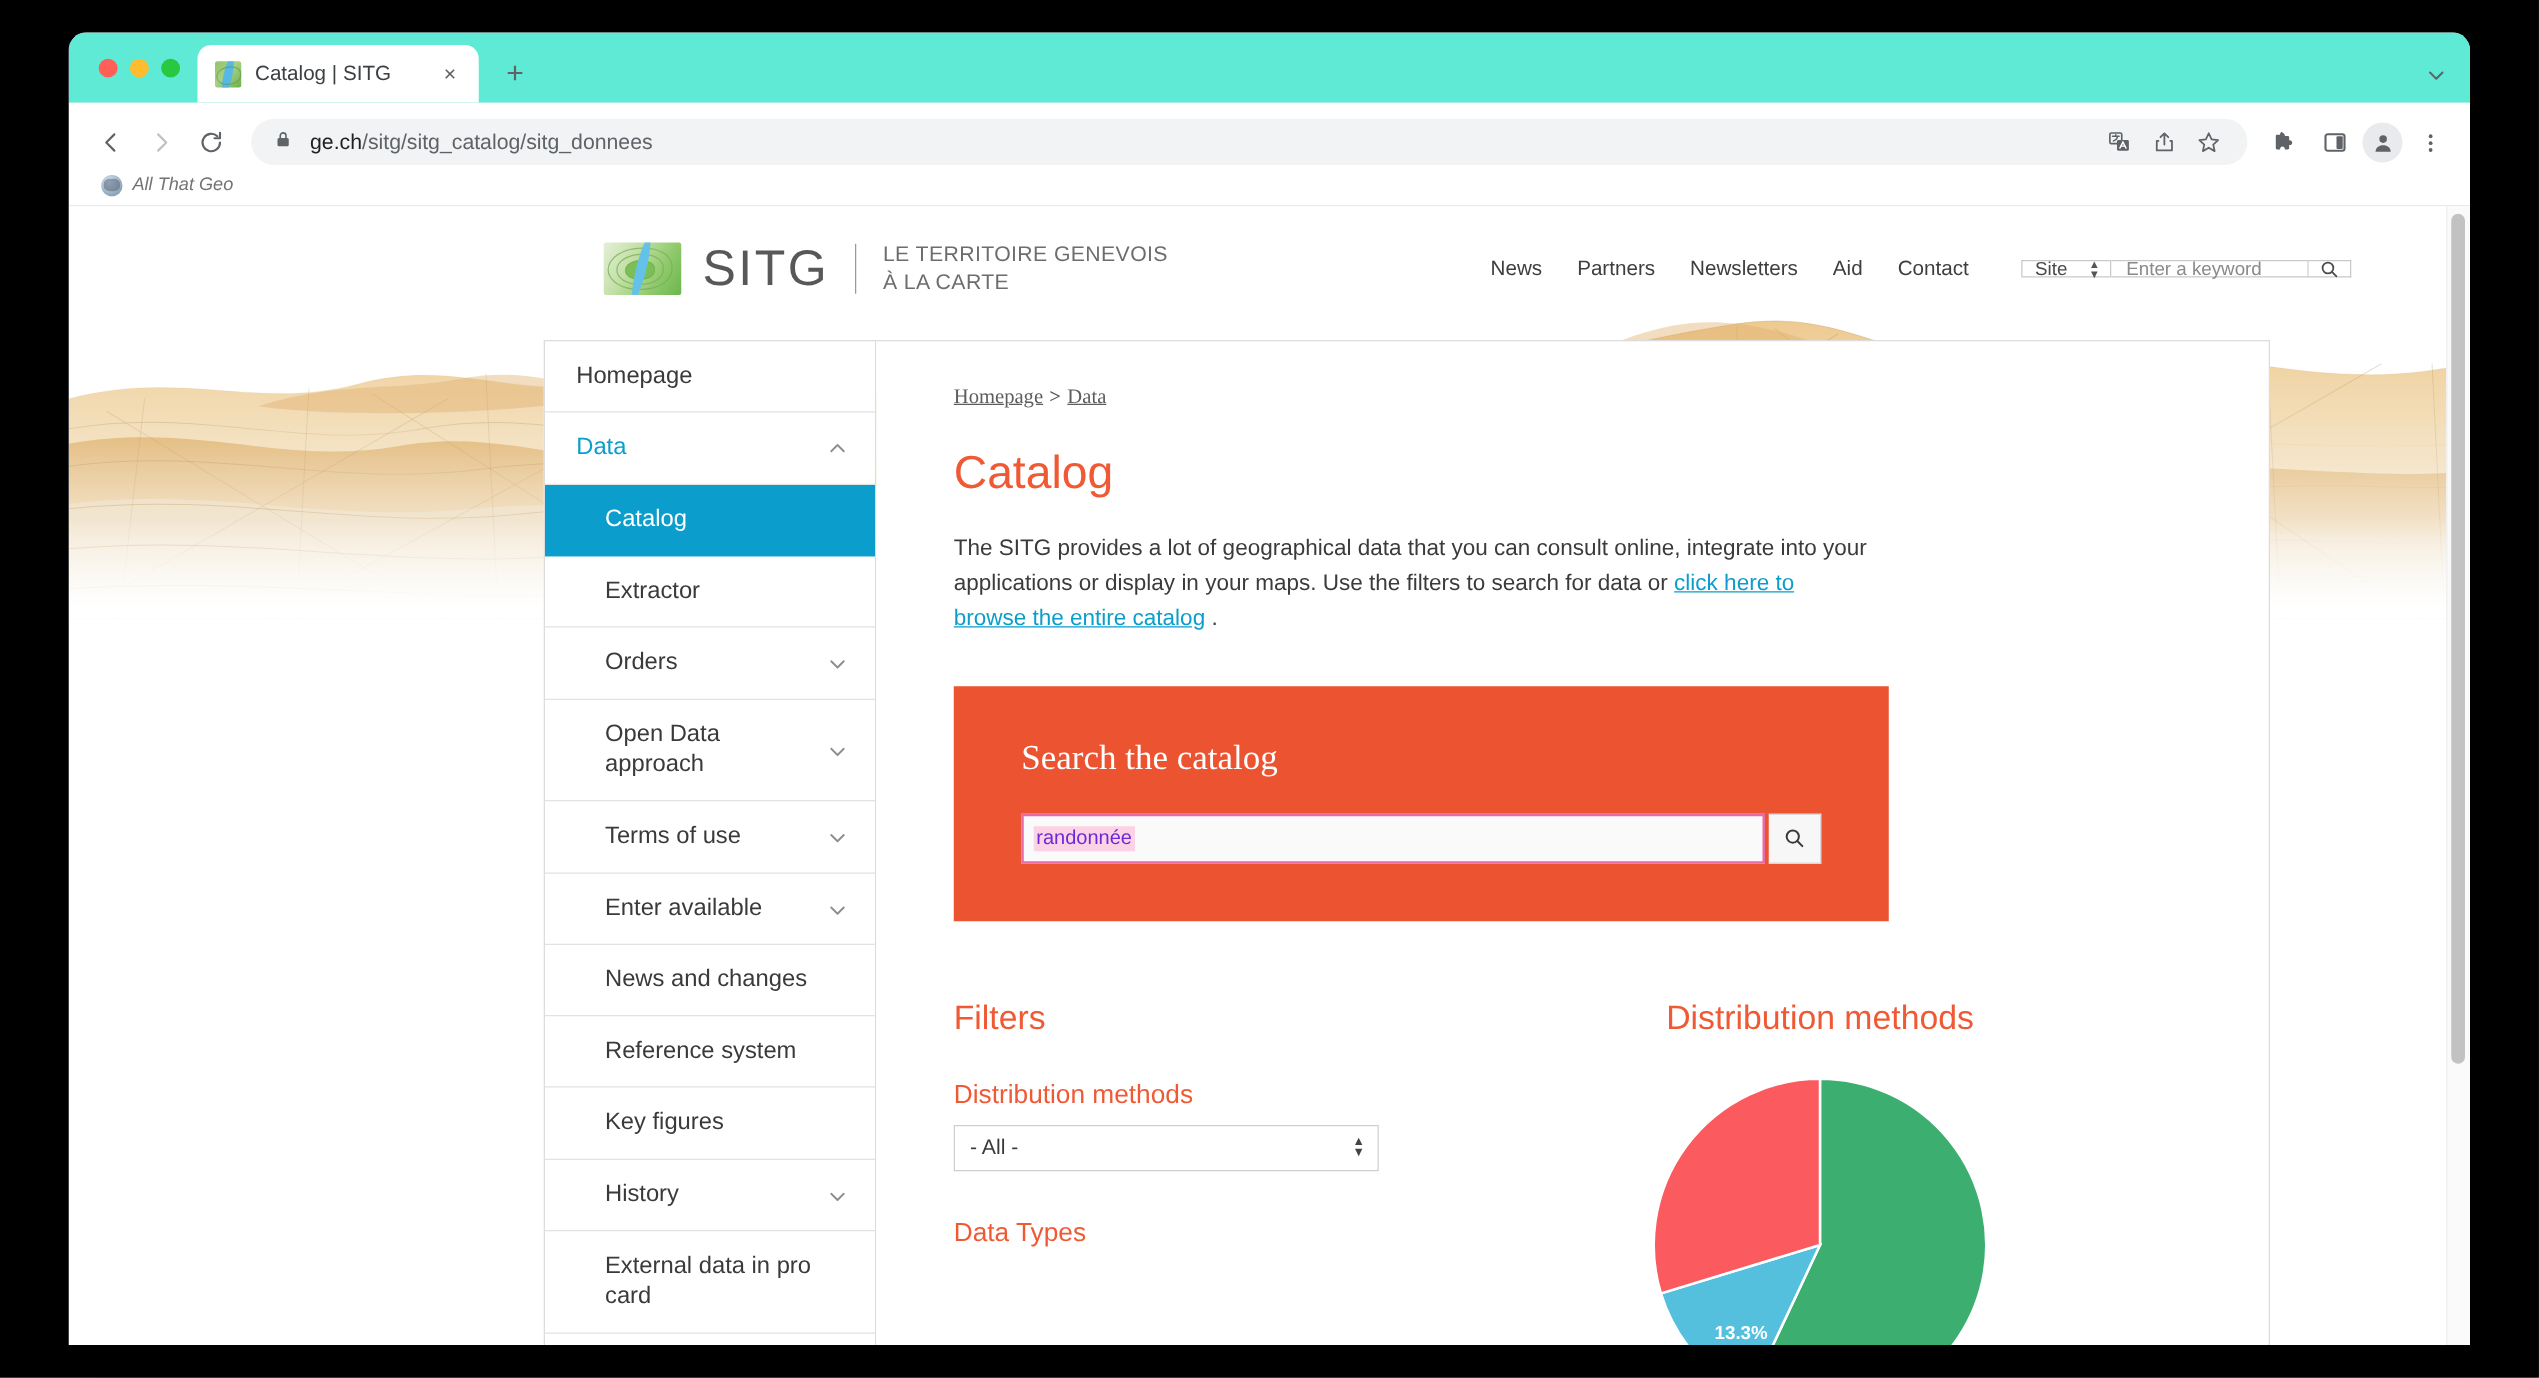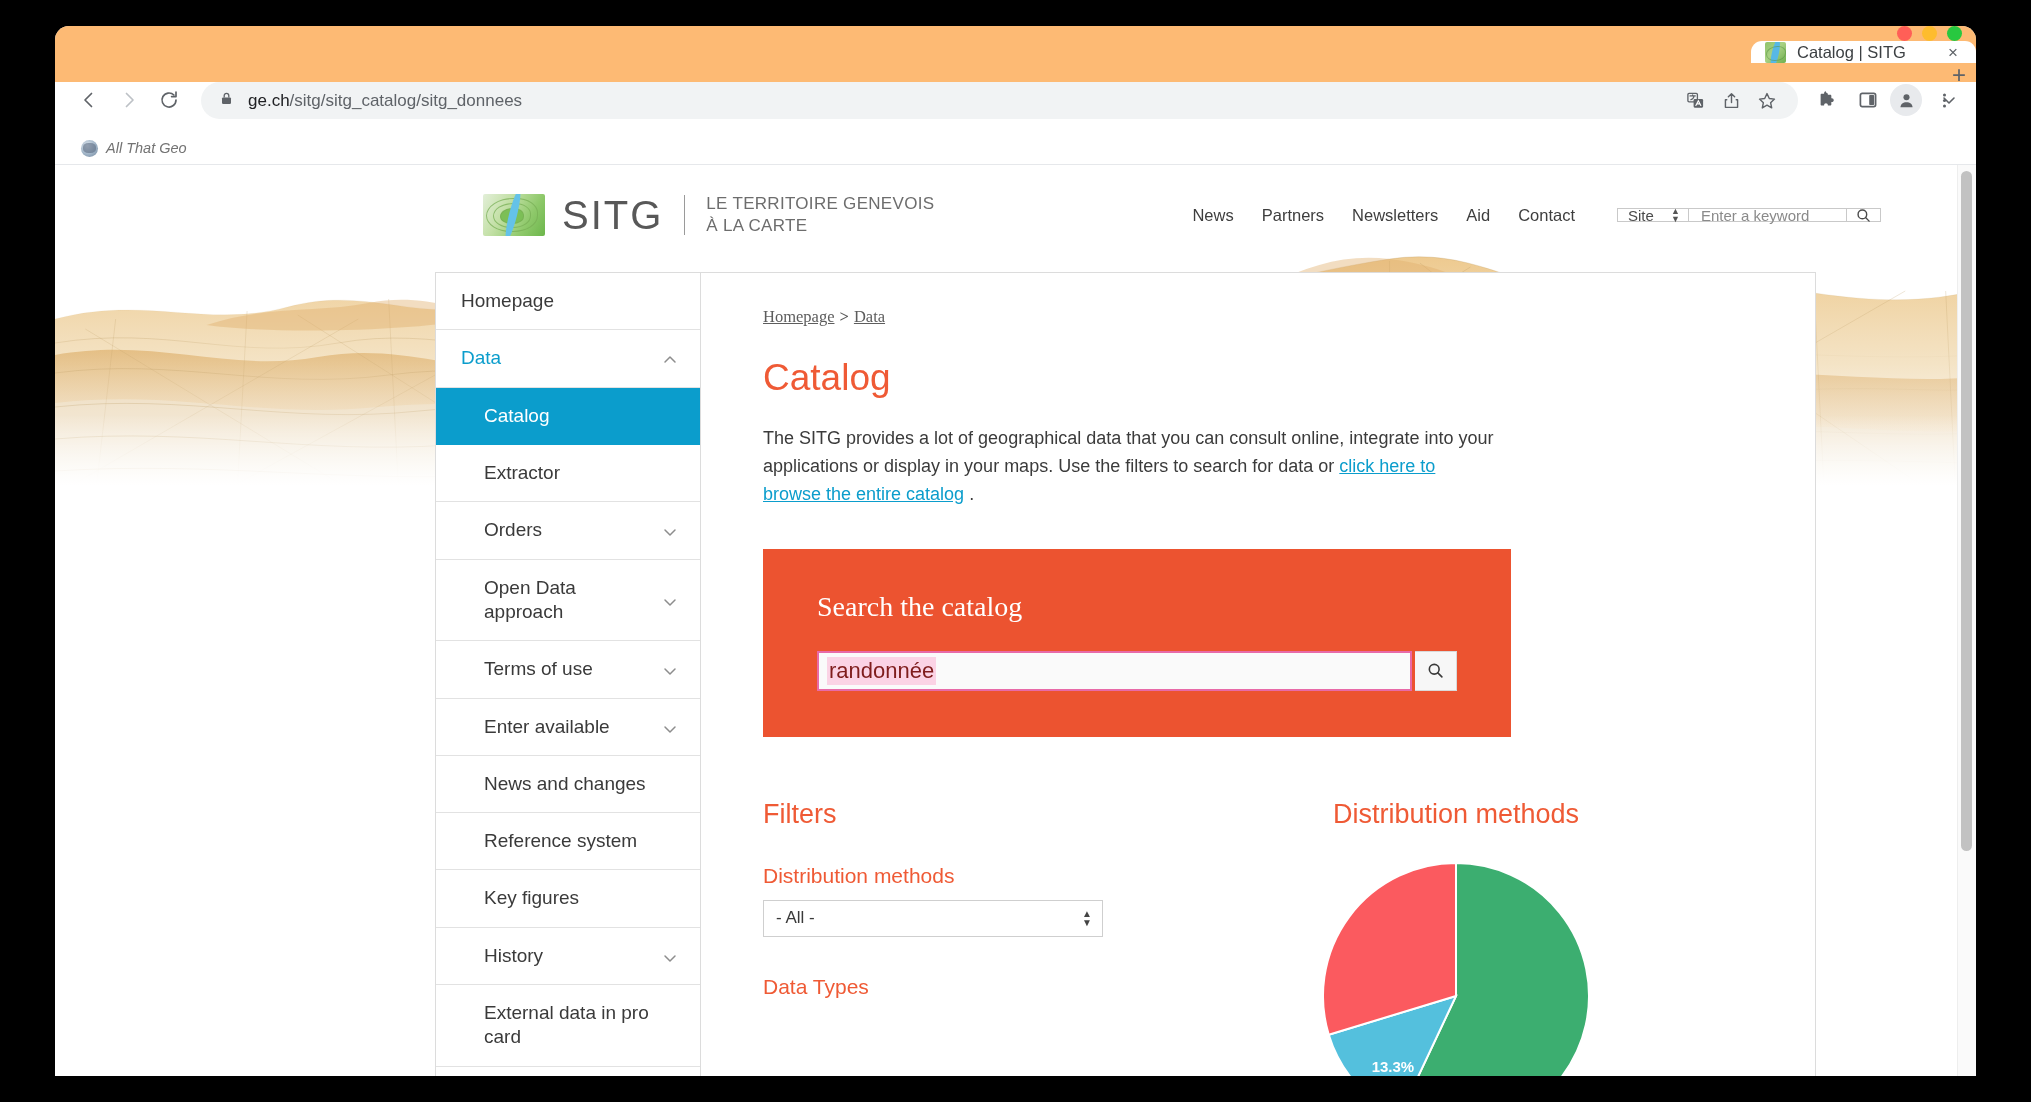--- a/index.html
+++ b/index.html
@@ -22,25 +22,24 @@
     background: #dee1e6;
     border-radius: 14px 14px 0 0;
     overflow: hidden;
     box-shadow: 0 6px 34px rgba(0,0,0,0.45);
   }
 
   
   .tab-strip {
     position: relative;
     height: 56px;
-    background: #fdba74;
+    background: #5eead4;
     display: flex;
     align-items: flex-end;
     padding-left: 16px;
-    flex-direction: column;
   }
   .traffic-lights {
     display: flex;
     align-items: center;
     gap: 10px;
     height: 56px;
     padding: 0 14px 0 8px;
   }
   .light { width: 15px; height: 15px; border-radius: 50%; }
   .light.red { background: #ff5f57; }
@@ -115,21 +114,21 @@
     margin: 0 20px 12px 0;
     color: #5f6368;
     font-size: 13px;
   }
 
   
   .toolbar {
     height: 50px;
     background: #fff;
     display: flex;
-    align-items: flex-start;
+    align-items: flex-end;
     padding: 0 14px 0 16px;
     gap: 4px;
   }
   .tb-btn {
     width: 36px; height: 36px;
     display: flex; align-items: center; justify-content: center;
     border-radius: 50%;
     color: #5f6368;
     flex: 0 0 auto;
   }
@@ -442,22 +441,22 @@
   .catalog-input {
     flex: 1;
     height: 40px;
     background: #fafafa;
     border: 2px solid #e86aa8;
     display: flex;
     align-items: center;
     padding: 0 8px;
   }
   .catalog-input .typed {
-    font-size: 22px;
-    color: #7f1d1d;
+    font-size: 16px;
+    color: #6d28d9;
     background: #fbd3e5;
     padding: 1px 2px;
   }
   .catalog-searchbtn {
     width: 42px;
     background: #f7f7f7;
     border: 1px solid #d9d9d9;
     border-left: none;
     display: flex; align-items: center; justify-content: center;
     color: #3a3a3a;

